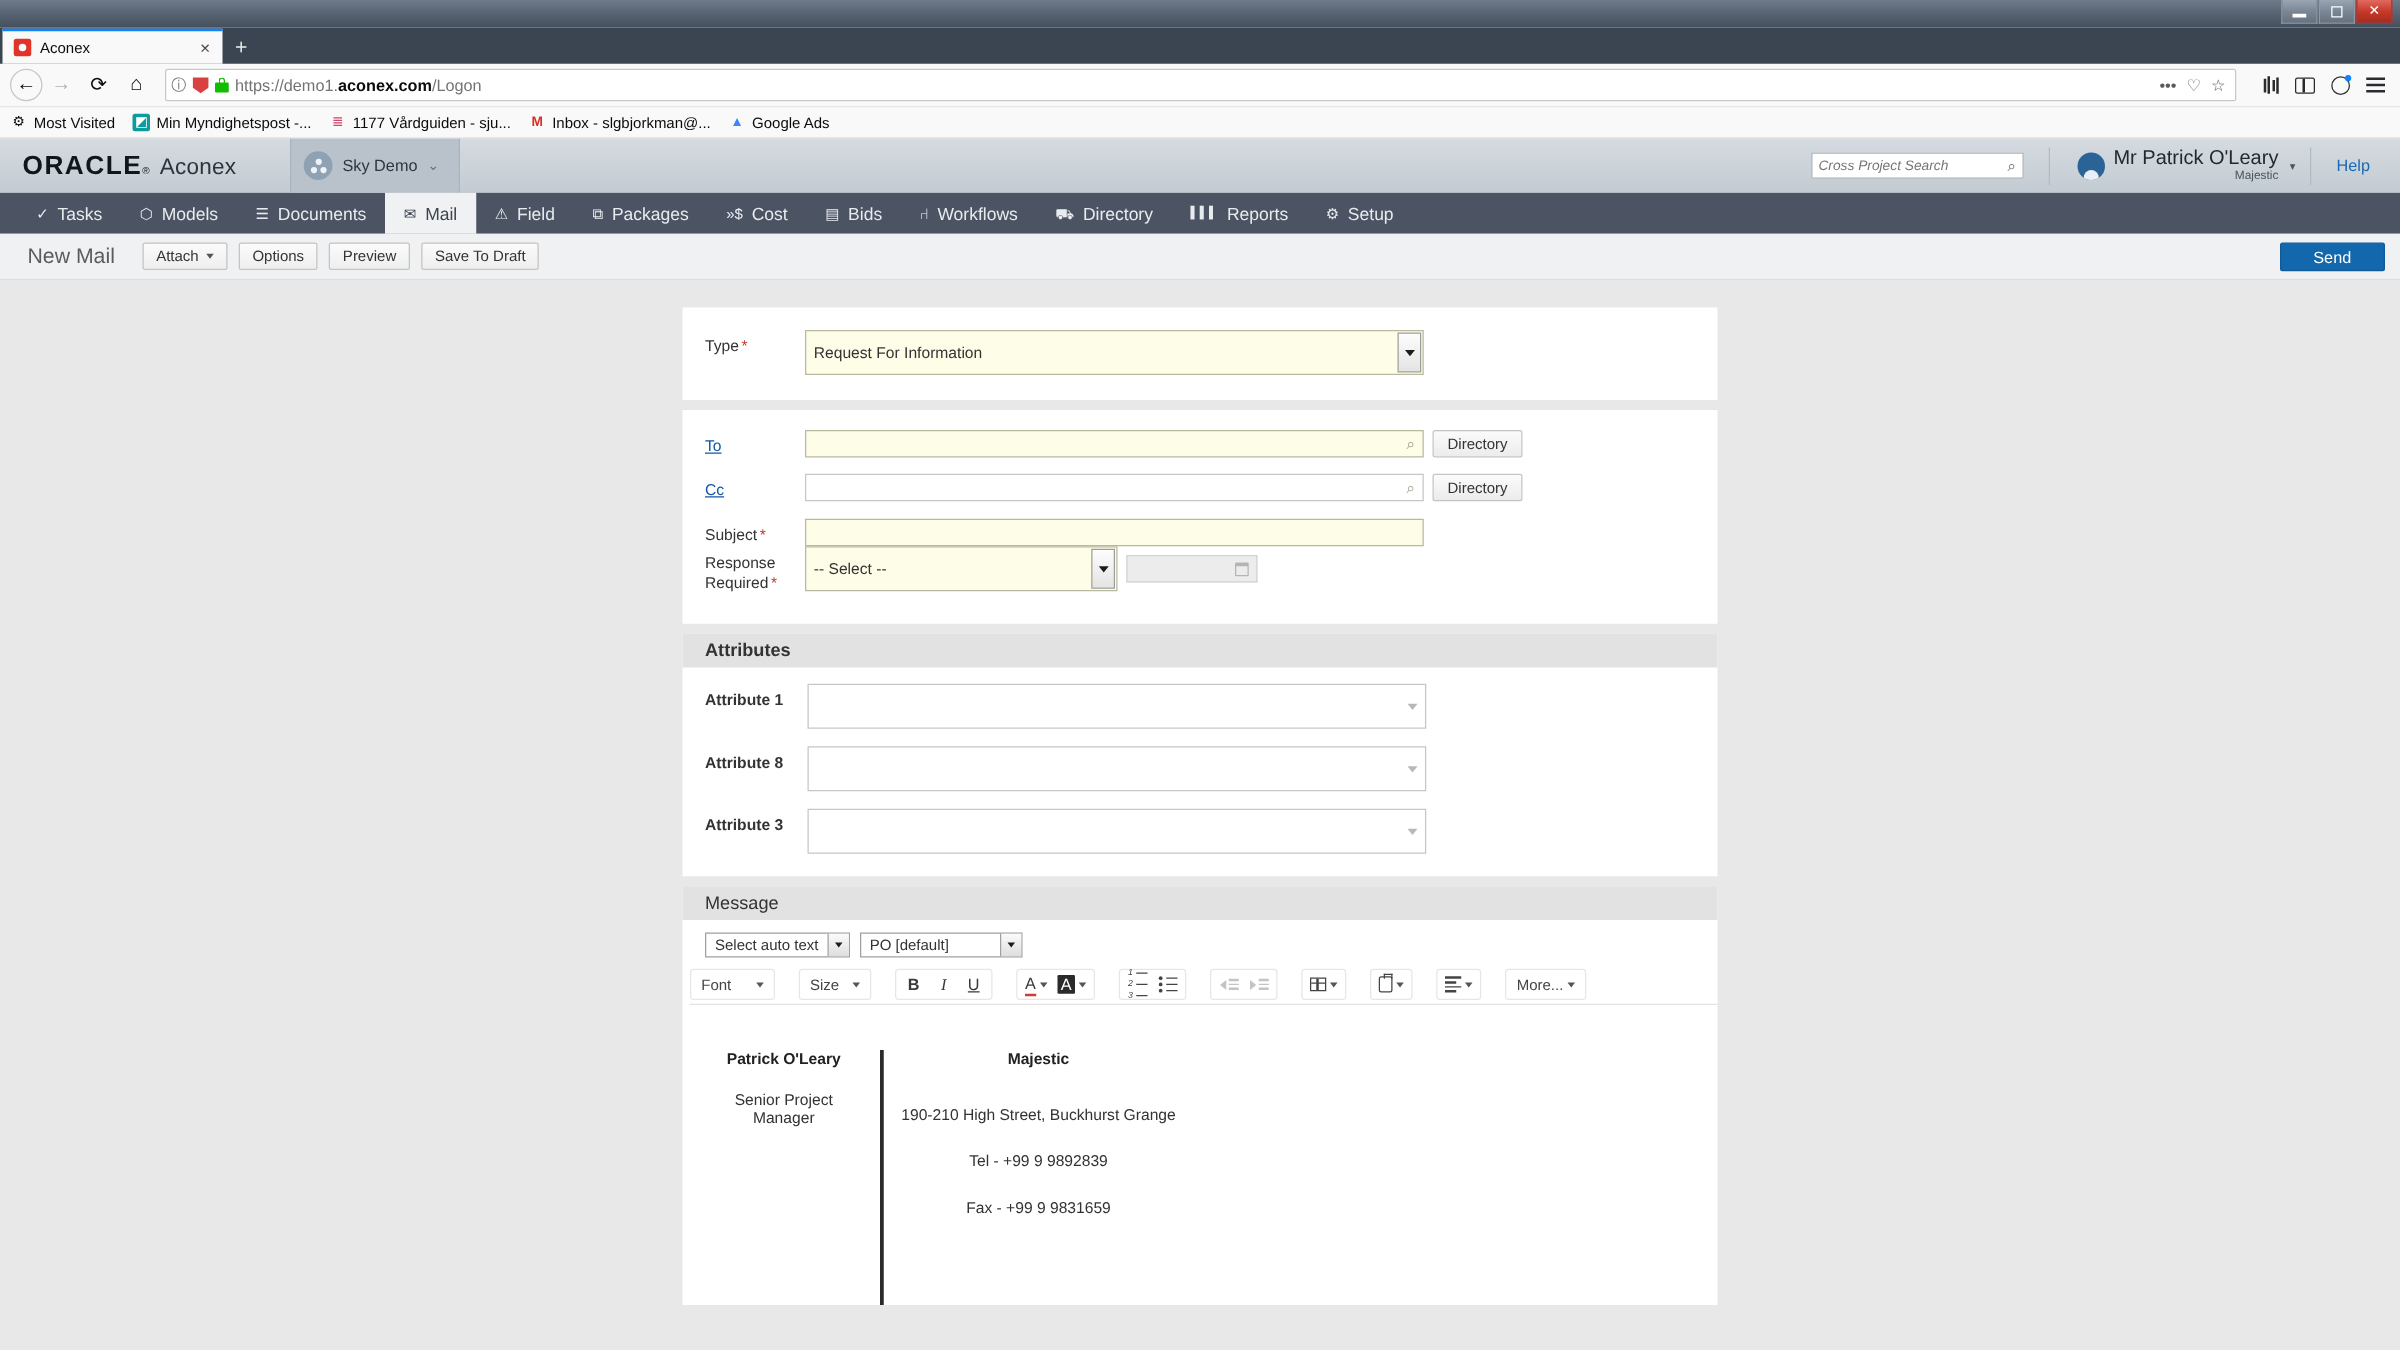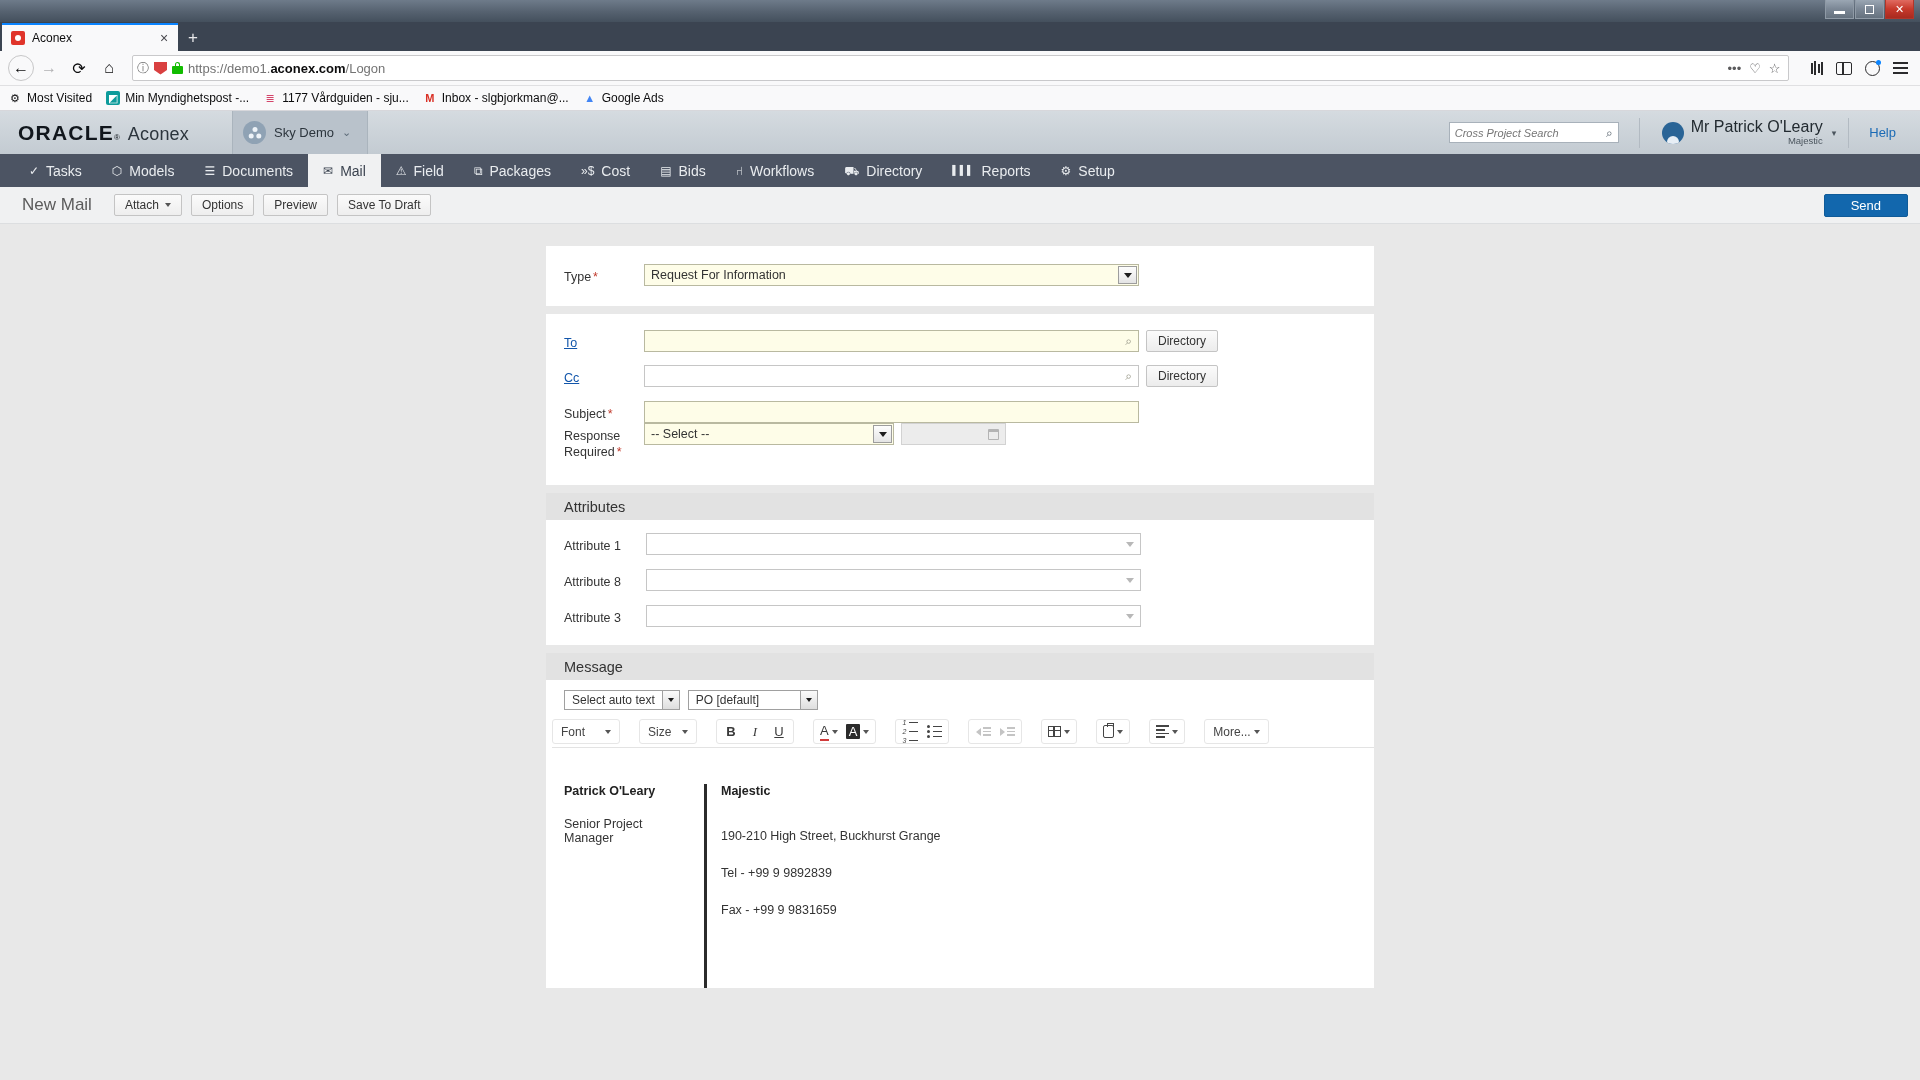--- a/index.html
+++ b/index.html
@@ -196,21 +196,21 @@
 
   input.txt, .fakeinput {
     height: 22px; width: 100%; border:1px solid #b9b9a0; background:#fefde8;
     font-size: 12.5px; color:#333; padding: 0 6px; outline:none;
     font-family:"Liberation Sans",sans-serif;
   }
   input.txt.plain, .fakeinput.plain { background:#fff; border:1px solid #c6c6c6; }
 
   .selwrap { position: relative; display: inline-block; }
   .selbox {
-    height: 22px; border:1px solid #b9b9a0; background:#fefde8;
+    height: 36px; border:1px solid #b9b9a0; background:#fefde8;
     font-size:12.5px; color:#333; display:flex; align-items:center;
     padding: 0 26px 0 6px; position: relative;
   }
   .selbox.plain { background:#fff; border:1px solid #c6c6c6; color:#333;}
   .selbtn {
     position:absolute; right:1px; top:1px; bottom:1px; width:19px;
     background: linear-gradient(180deg,#fdfdfd 0%,#e4e4e4 100%);
     border:1px solid #9d9d9d; display:flex;align-items:center;justify-content:center;
   }
   .selbtn .c { border-left:4px solid transparent;border-right:4px solid transparent;
@@ -282,21 +282,21 @@
   .tbl-ic:after{content:'';position:absolute;top:0;bottom:0;left:4px;width:1.3px;background:#444;}
   .clip-ic { width:11px;height:13px;border:1.3px solid #444;border-radius:2px;position:relative;}
   .clip-ic:before{content:'';position:absolute;top:-3px;left:2.5px;width:5px;height:3px;border:1.3px solid #444;border-bottom:none;}
   .align-ic { display:flex;flex-direction:column;gap:2px; }
   .align-ic b { display:block; height:1.7px; background:#444; }
   .indent-ic { display:flex; align-items:center; gap:2px; }
   .indent-ic .arr { border-top:4px solid transparent;border-bottom:4px solid transparent; display:block;}
   .indent-ic .bars { display:flex;flex-direction:column;gap:2px;}
   .indent-ic .bars b { display:block;width:8px;height:1.6px;}
 
-  .msgbody { padding: 36px 0 0 18px; min-height: 210px; }
+  .msgbody { padding: 36px 0 0 18px; min-height: 210px; text-align: center; }
   .sigwrap { display:flex; }
   .sig-left { width: 140px; padding-right: 14px; }
   .sig-left .nm { font-size:12.5px; font-weight:700; color:#222; margin-bottom: 19px;}
   .sig-left .rl { font-size:12.5px; color:#333; }
   .sig-right { border-left: 3px solid #2b2b2b; padding-left: 14px; }
   .sig-right .org { font-size:12.5px; font-weight:700; color:#222; margin-bottom: 31px;}
   .sig-right .ln { font-size:12.5px; color:#333; margin-bottom: 23px;}
   .sig-right .ln:last-child { margin-bottom: 0; }
   .sig-pad { height: 48px; }
 </style>
@@ -572,21 +572,21 @@
                 </span>
             </div>
           </div>
           <div class="datebox">
             <span class="cal-ic"></span>
           </div>
         </div>
       </div>
     </div>
 
-    <div class="card" style="padding-bottom:18px;">
+    <div class="card" style="padding-bottom:18px;font-weight:bold;">
       <div class="sechead">Attributes</div>
       <div style="padding-top:13px;">
         <div class="frow" style="margin-bottom:14px;">
           <div class="flabel" style="width:82px;flex:0 0 82px;">Attribute 1</div>
           <div class="fctl">
             <div class="selbox plain" style="width:495px;position:relative;">
               <span></span>
               <span class="selbtn ghost">
                   <span class="c"></span>
                 </span>

